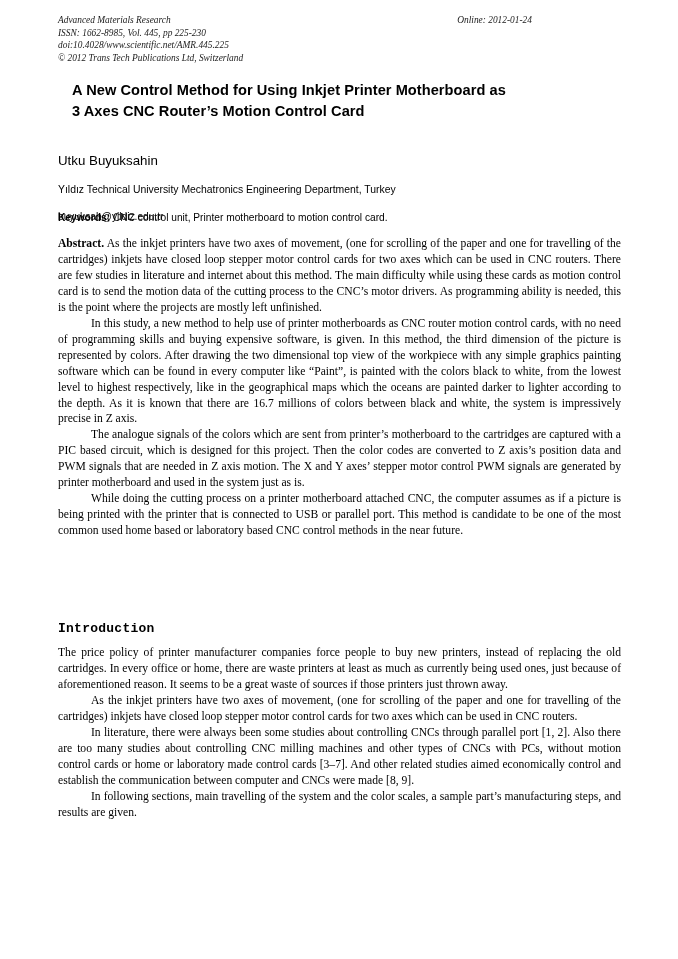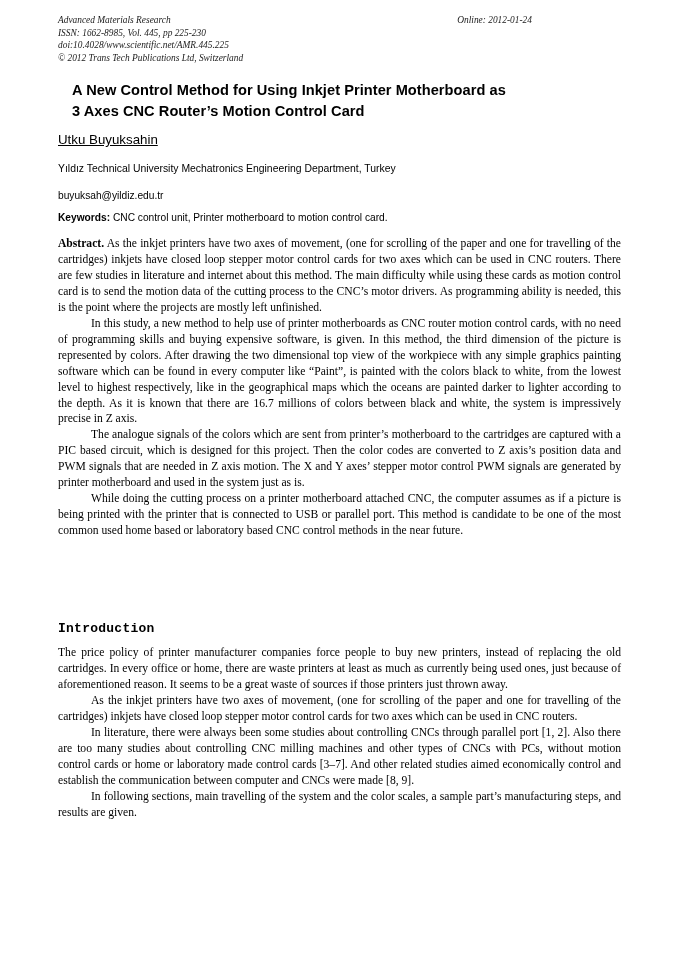--- a/index.html
+++ b/index.html
@@ -68,22 +68,21 @@
     line-height: 20.5px;
     letter-spacing: 0.05px;
     margin: 0;
     padding: 0 14px;
   }
   .author-name {
     font-family: "Liberation Sans", "DejaVu Sans", sans-serif;
     font-weight: normal;
     font-size: 13.3px;
     line-height: 16px;
-    margin-top: 11px;
-    text-decoration: underline;
+    margin-top: 32px;
   }
   .affiliation {
     font-family: "Liberation Sans", "DejaVu Sans", sans-serif;
     font-weight: normal;
     font-size: 10.4px;
     line-height: 14px;
     margin-top: 14px;
   }
   .email {
     font-family: "Liberation Sans", "DejaVu Sans", sans-serif;

